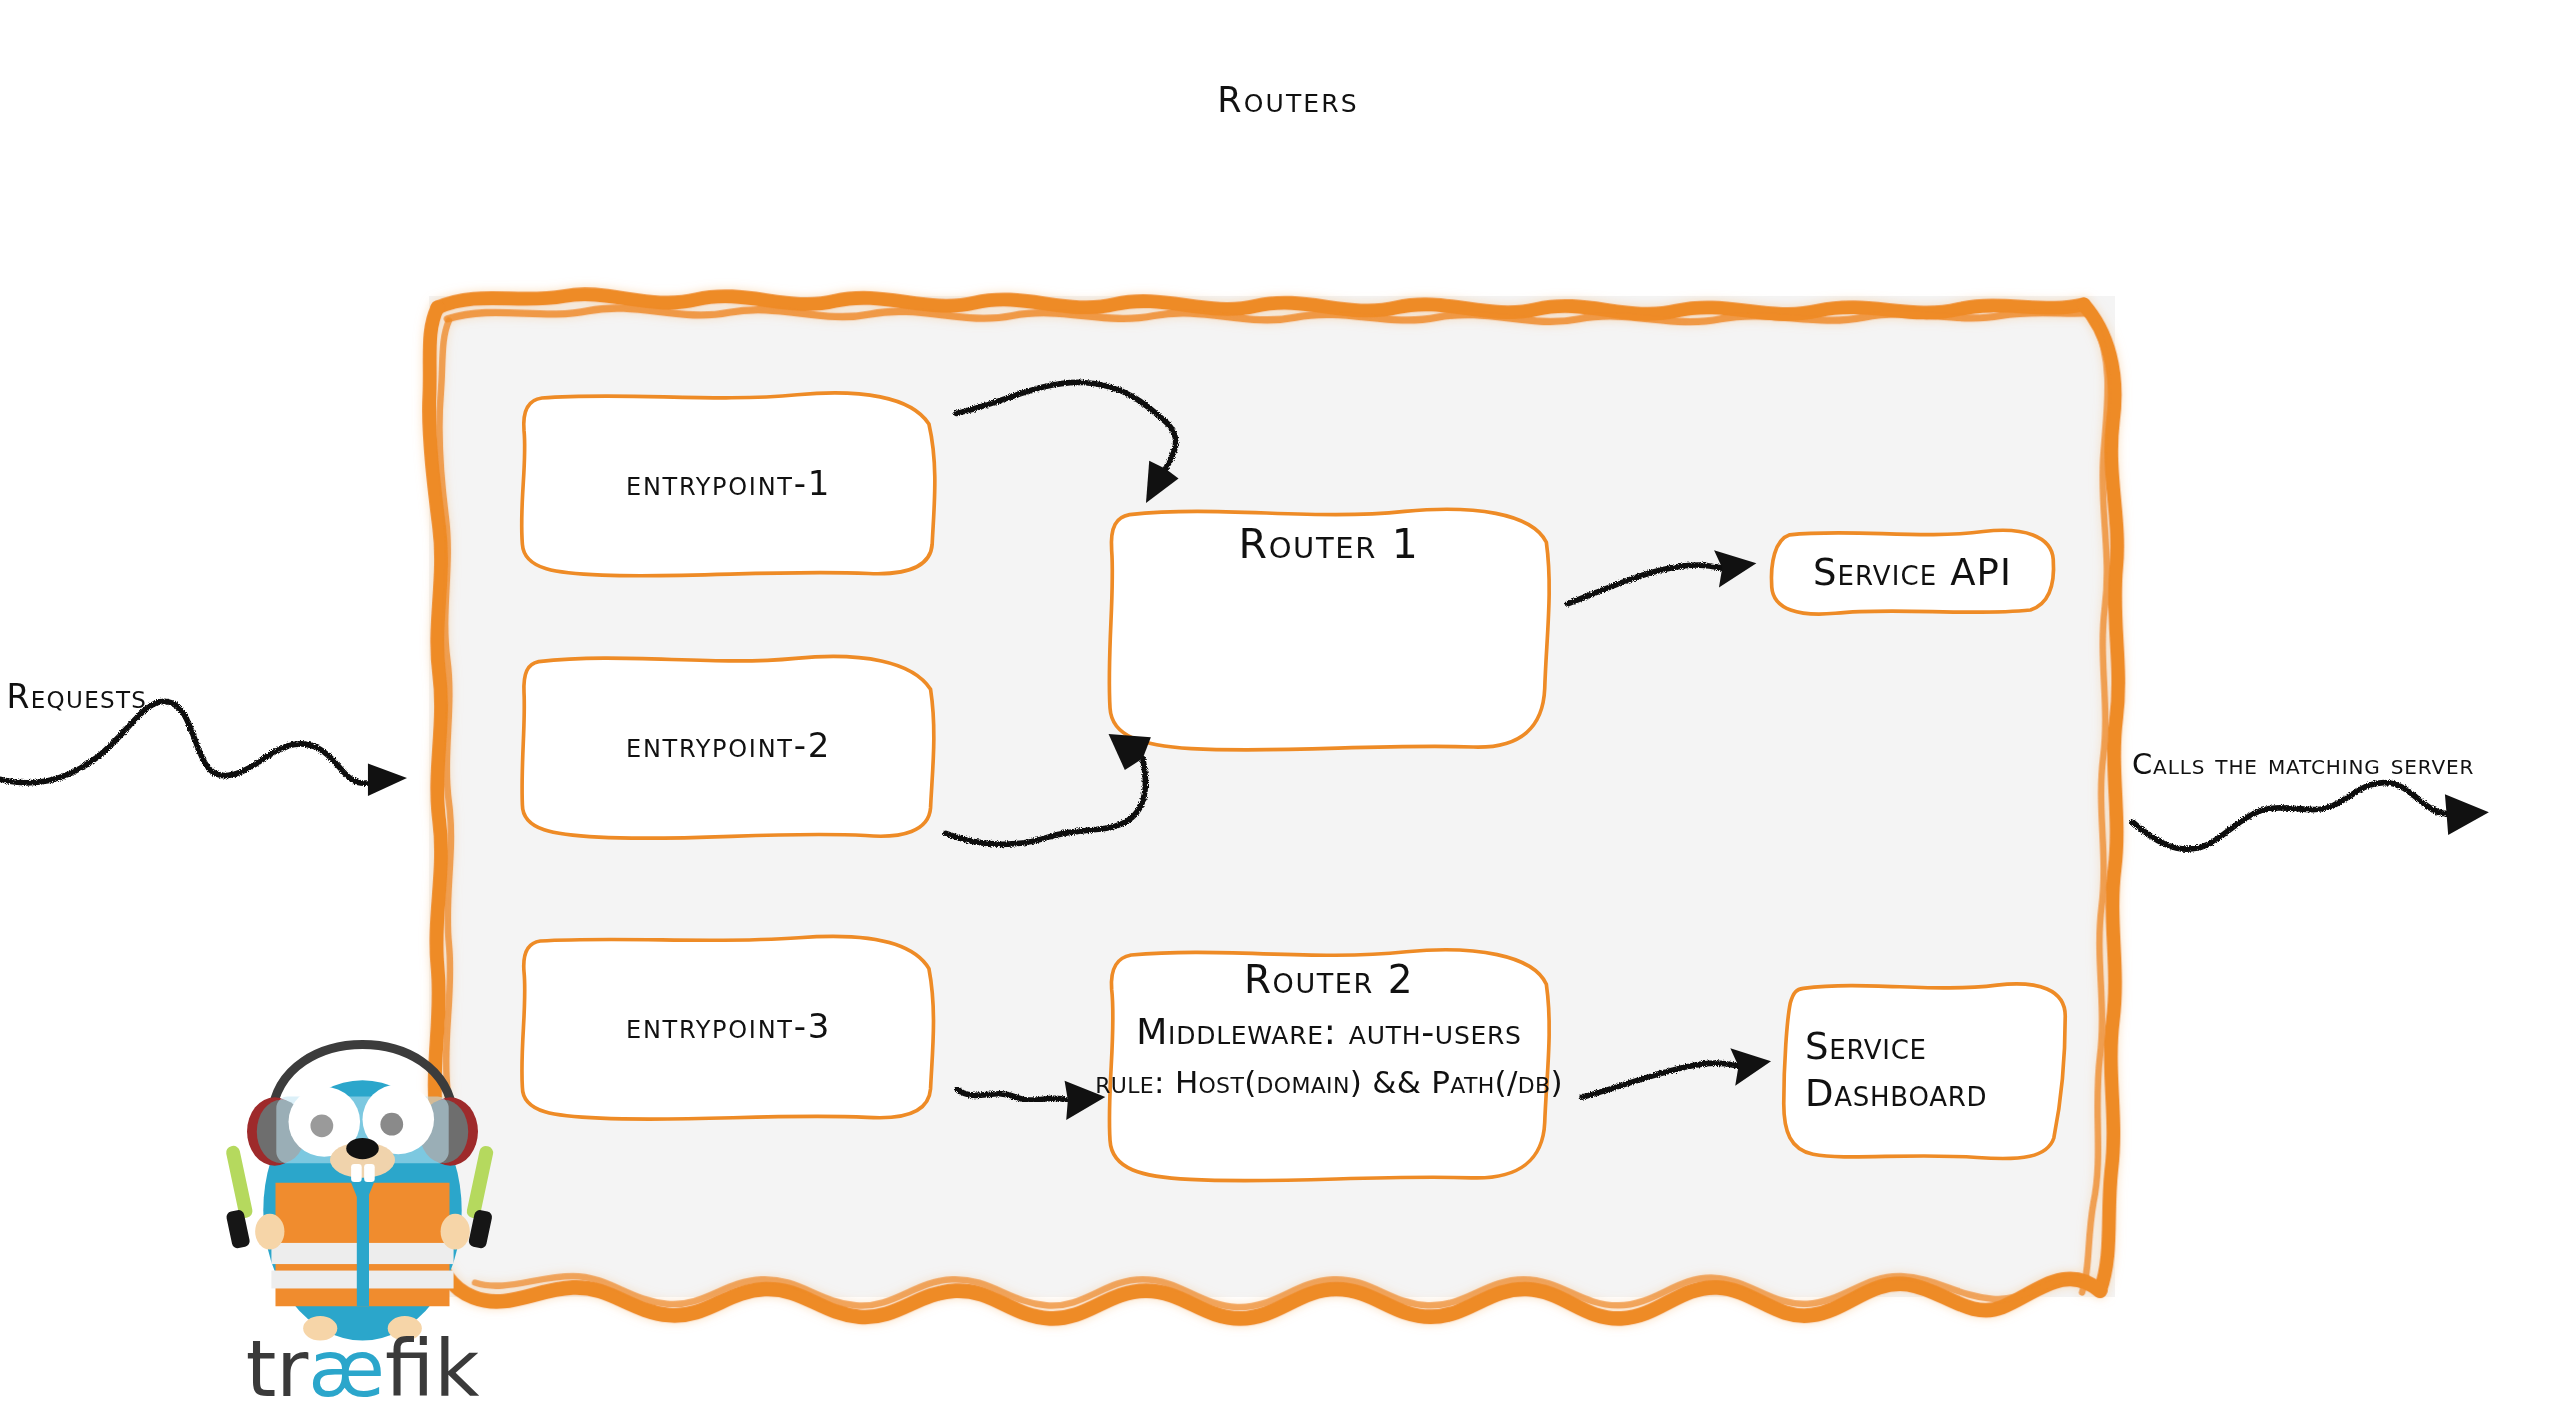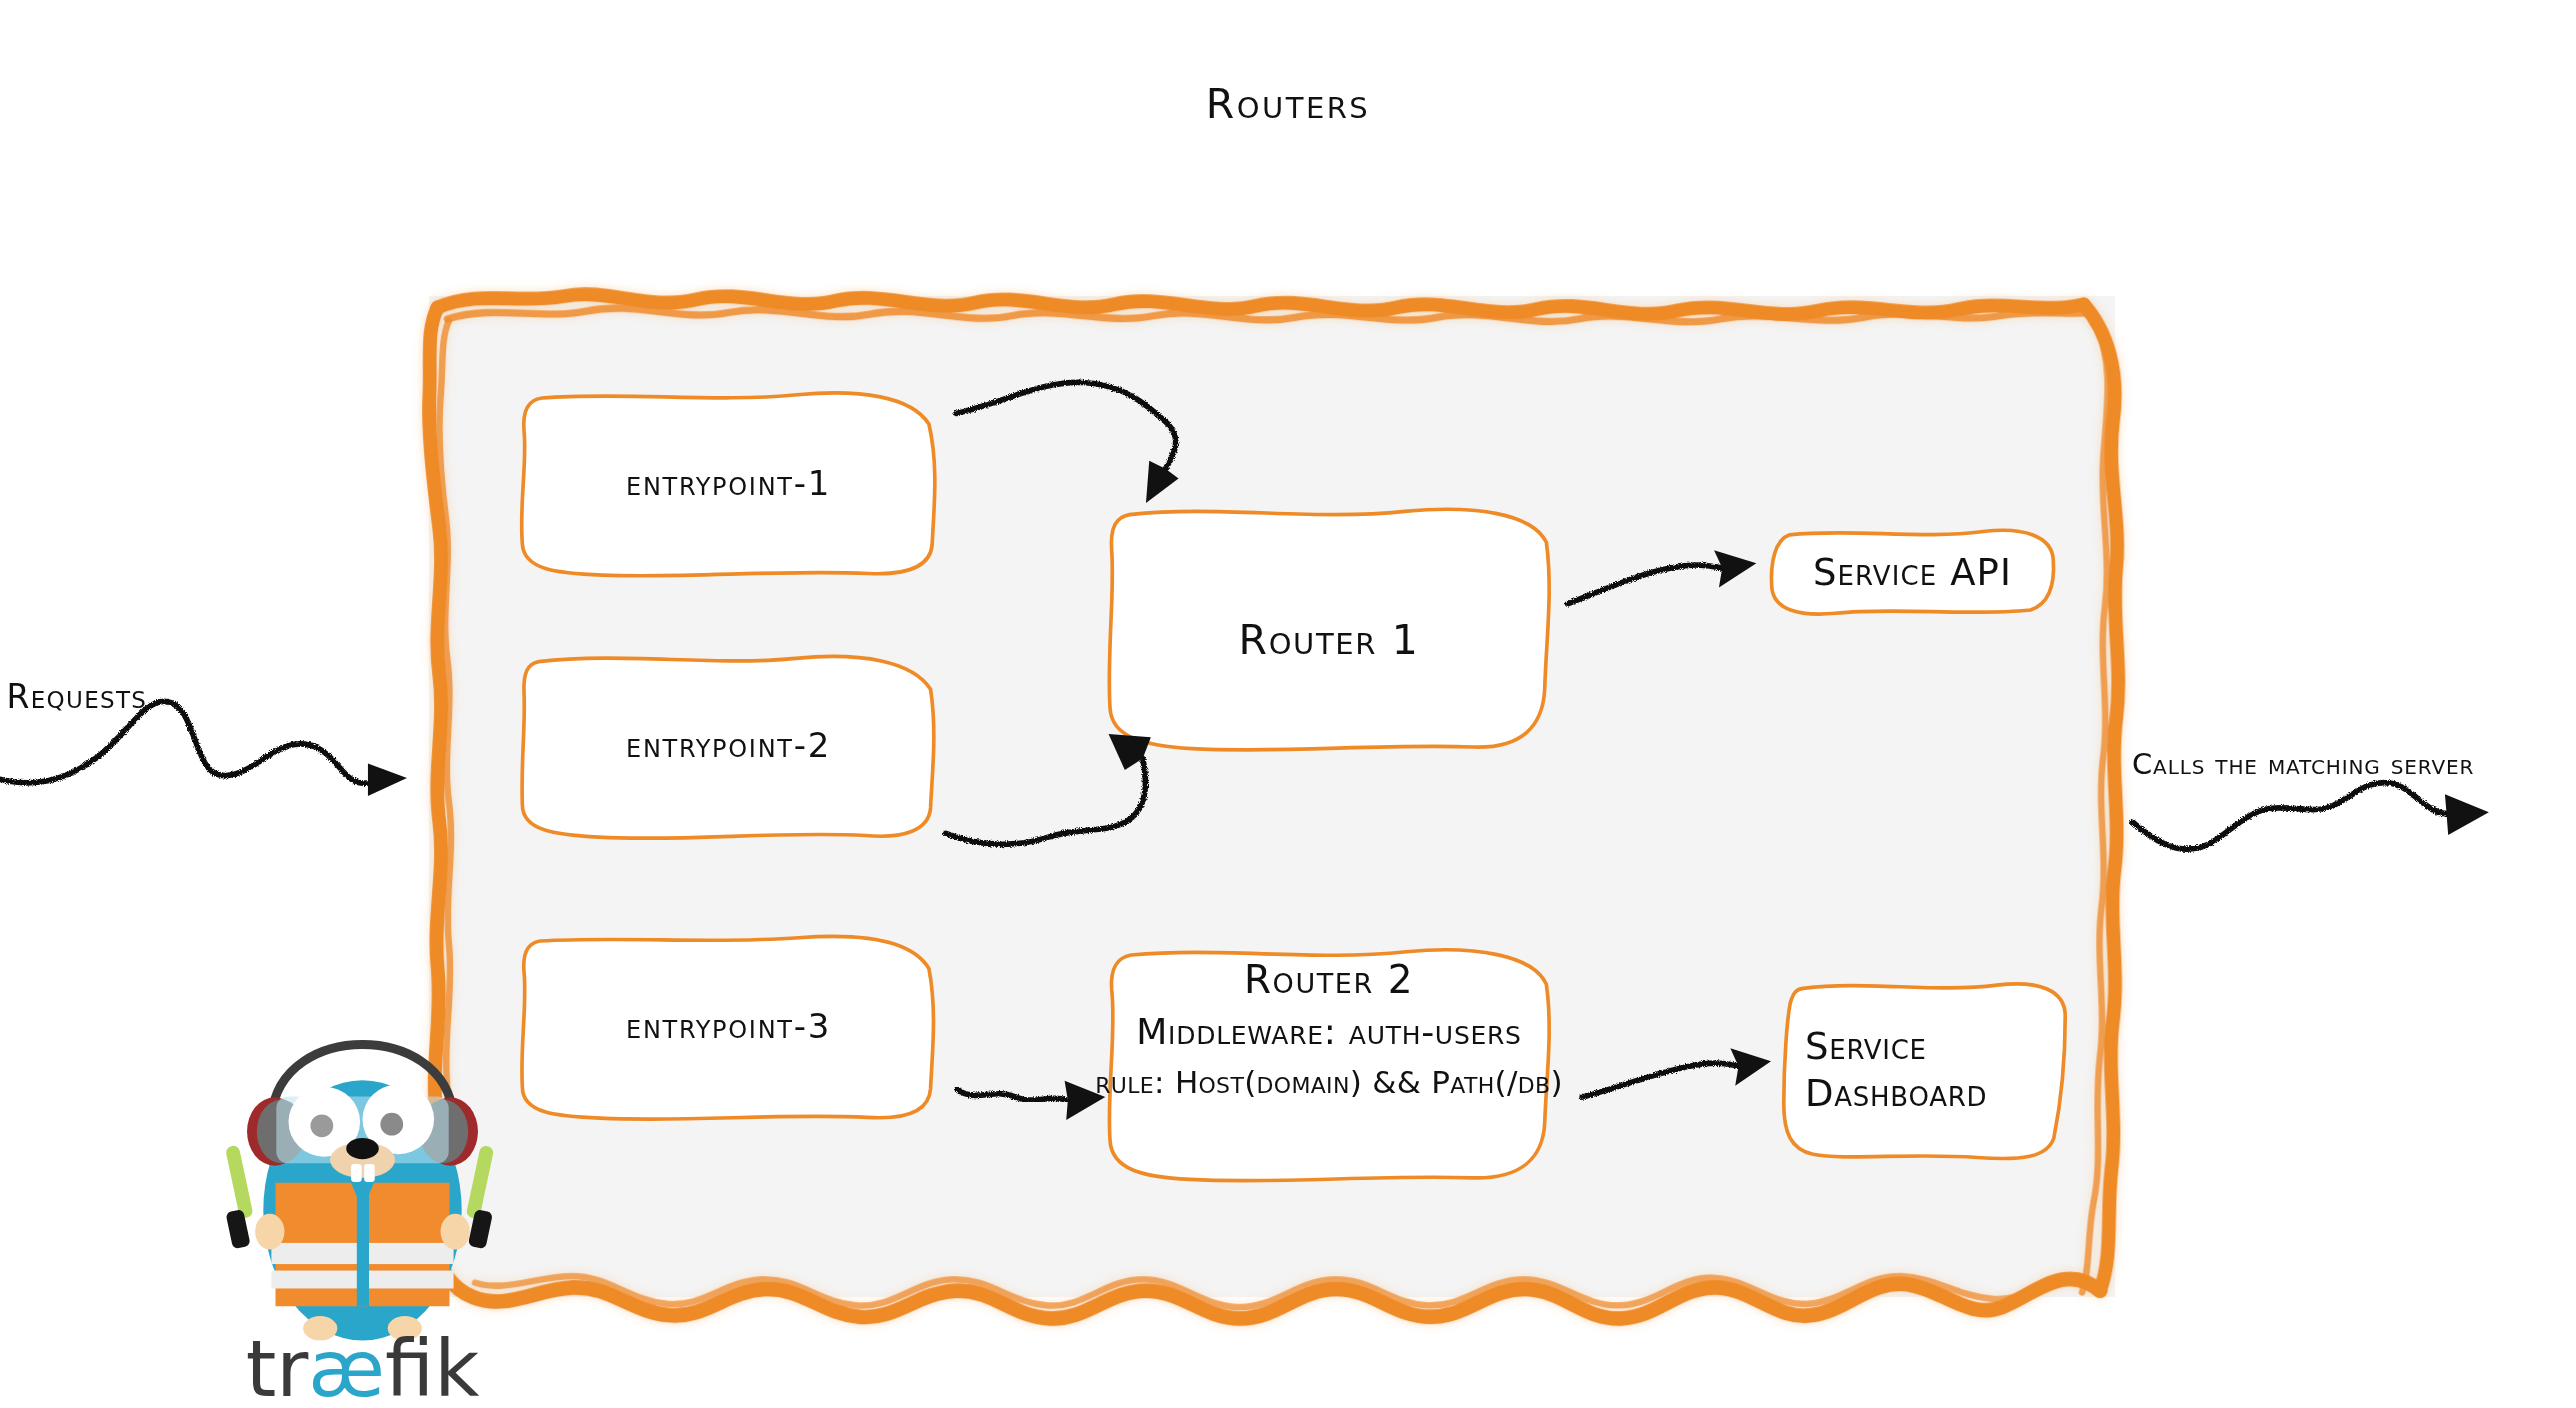--- a/index.html
+++ b/index.html
@@ -17,21 +17,21 @@
     font-weight: 500;
     color:#111111;
     letter-spacing: 0.02em;
     white-space: nowrap;
   }
 
   
   #diagram-title{
     position:absolute; left:0; top:80px; width:2576px;
     text-align:center;
-    font-size:41px;
+    font-size:35px;
     letter-spacing:.06em;
   }
 
   
   #routers-container{
     position:absolute;
     left:405px; top:275px;
     width:1734px; height:1050px;
   }
   #routers-container .fill{
@@ -59,21 +59,21 @@
 
   
   .entrypoint{ width:435px; height:195px; }
   .entrypoint .lbl{ font-size:34px; letter-spacing:.05em;text-align:right; }
   #entrypoint-1{ left:511px; top:385px; }
   #entrypoint-2{ left:511px; top:647px; }
   #entrypoint-3{ left:511px; top:928px; }
 
   
   #router-1{ left:1097px; top:500px; width:464px; height:260px; }
-  #router-1 .lbl{ justify-content:center; padding-top:19.5px;gap:44px; }
+  #router-1 .lbl{ justify-content:space-between; padding-top:19.5px;gap:44px; }
   #router-1 .r-title{ font-size:41px; letter-spacing:.04em; }
   #router-1 .r-rule{ font-size:36px; margin-top:39px; letter-spacing:.02em;}
 
   #router-2{ left:1097px; top:942px; width:464px; height:248px; }
   #router-2 .lbl{ justify-content:flex-start; padding-top:14.7px; }
   #router-2 .r-title{ font-size:39px; letter-spacing:.04em; }
   #router-2 .r-rule{ font-size:31px; margin-top:11.4px; letter-spacing:.01em;}
   #router-2 .r-mw{ font-size:36px; margin-top:9.8px; letter-spacing:.02em;}
 
   

